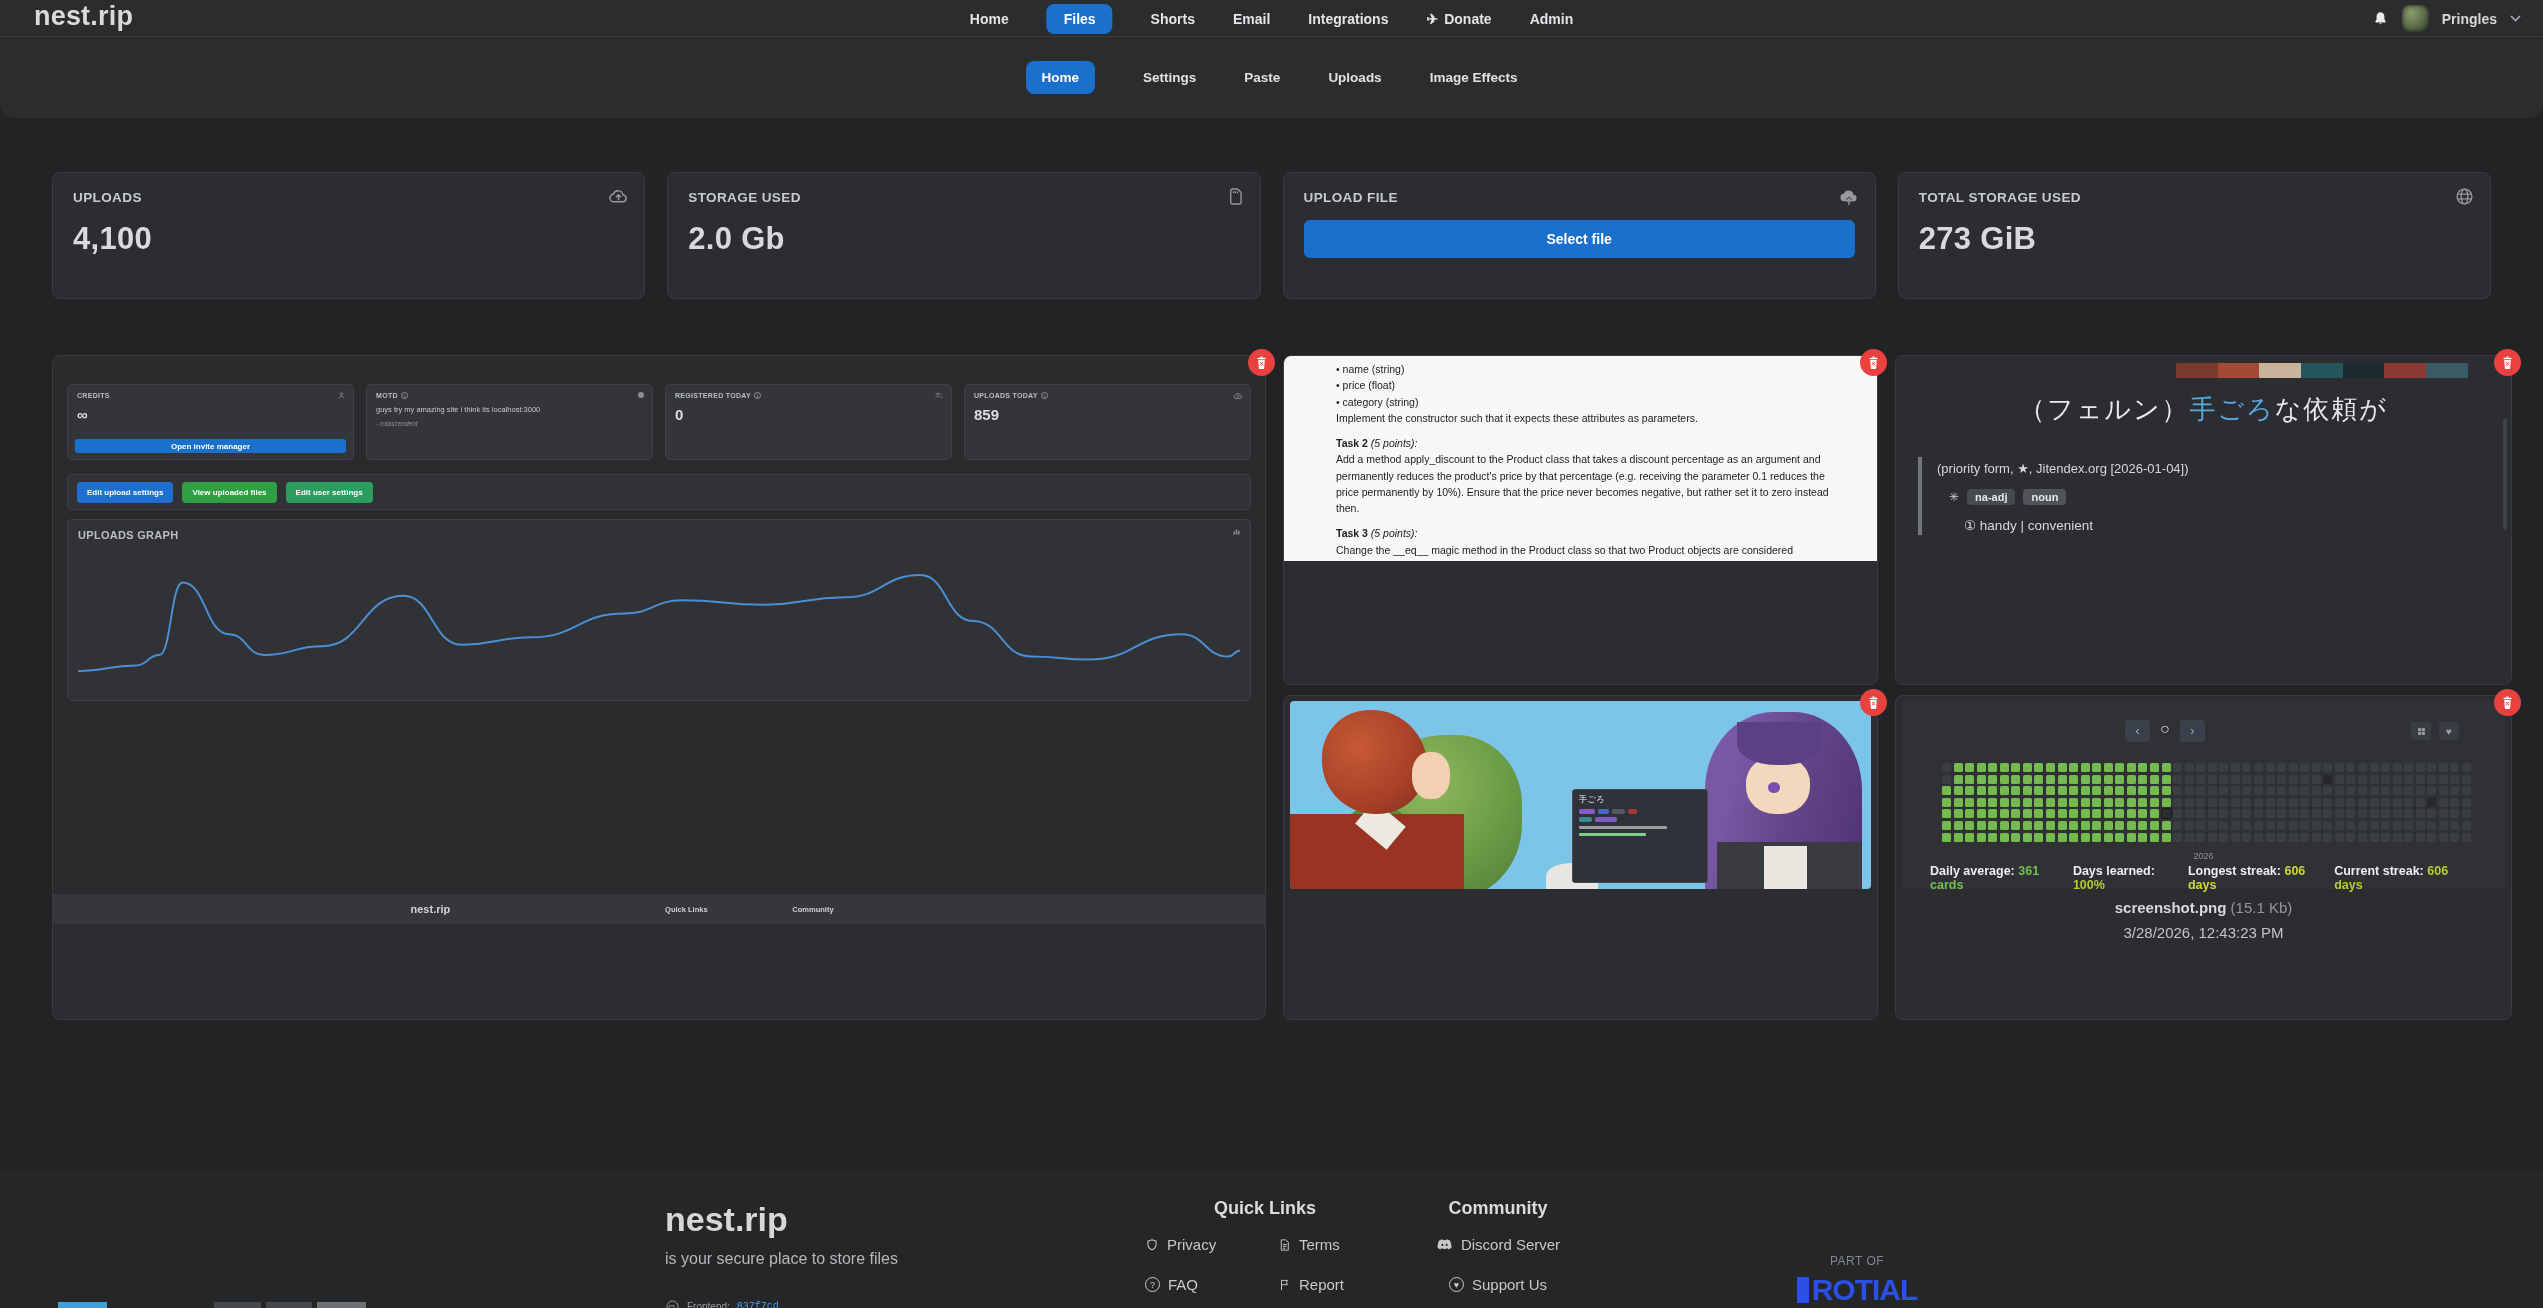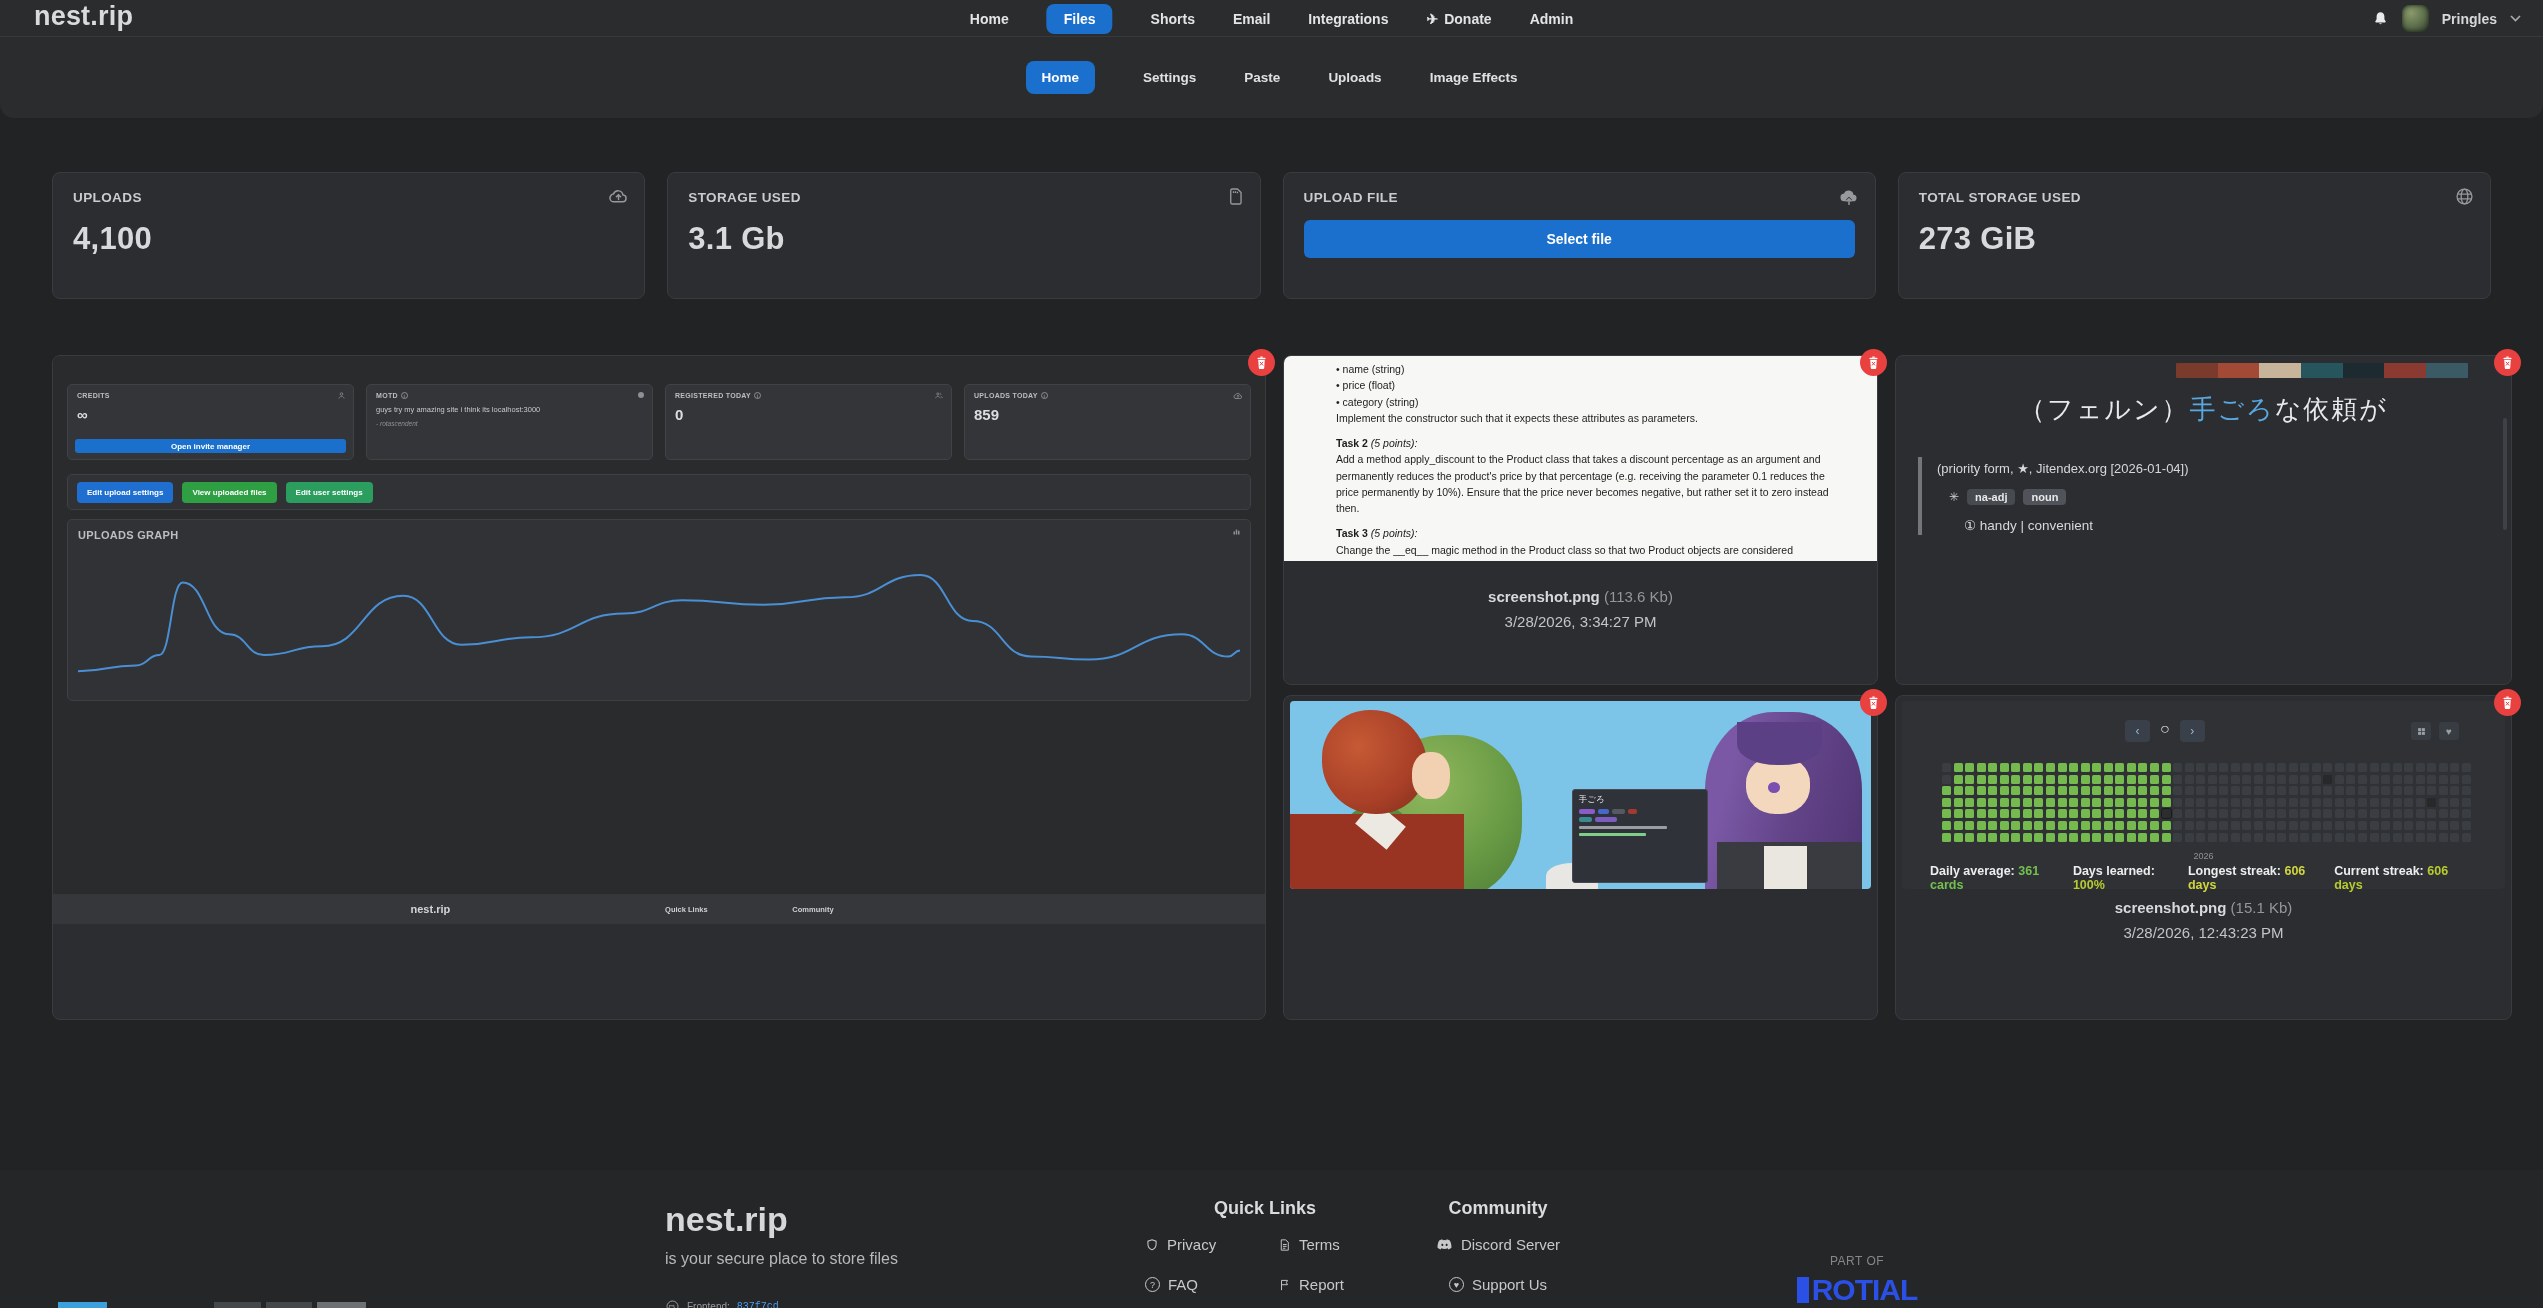--- a/index.html
+++ b/index.html
@@ -214,21 +214,21 @@
     <div class="svalue">4,100</div>
   </div>
   <div class="scard">
     <div class="slabel">STORAGE USED</div>
     <span class="sicon">
       <svg width="19" height="21" viewBox="0 0 24 24" fill="none" stroke="currentColor" stroke-width="1.7" stroke-linejoin="round">
           <path d="M8 2.5h6.5L19 7v12.5a2 2 0 0 1-2 2H8a2 2 0 0 1-2-2v-15a2 2 0 0 1 2-2z"></path>
           <path d="M9.5 5.5v2M12 5.5v2M14.5 6v2"></path>
         </svg>
     </span>
-    <div class="svalue">3.1 Gb</div>
+    <div class="svalue">2.0 Gb</div>
   </div>
   <div class="scard">
     <div class="slabel">UPLOAD FILE</div>
     <span class="sicon">
       <svg width="22" height="21" viewBox="0 0 24 24" fill="none" stroke="currentColor" stroke-width="1.7" stroke-linecap="round" stroke-linejoin="round">
           <path d="M7 17.5h9.5a3.8 3.8 0 0 0 .6-7.6A5.6 5.6 0 0 0 6.3 8.7 4.3 4.3 0 0 0 7 17.5z" fill="#97999c" stroke="none"></path>
           <path d="M12 20v-6M9.6 16 12 13.6 14.4 16" stroke="#2b2d30" stroke-width="2"></path>
           <path d="M12 21v-6M9.6 17 12 14.6 14.4 17"></path>
         </svg>
     </span>
@@ -353,25 +353,20 @@
     <div class="thumb-doc">
       <span class="doc-b">name (string)</span>
       <span class="doc-b">price (float)</span>
       <span class="doc-b">category (string)</span>
       <p class="doc-p">Implement the constructor such that it expects these attributes as parameters.</p>
       <div class="doc-h"><b>Task 2</b><i> (5 points):</i></div>
       <p class="doc-p">Add a method apply_discount to the Product class that takes a discount percentage as an argument and permanently reduces the product's price by that percentage (e.g. receiving the parameter 0.1 reduces the price permanently by 10%). Ensure that the price never becomes negative, but rather set it to zero instead then.</p>
       <div class="doc-h"><b>Task 3</b><i> (5 points):</i></div>
       <p class="doc-p">Change the __eq__ magic method in the Product class so that two Product objects are considered</p>
     </div>
-    <div class="caption cap-r1">
-      <span class="fname">screenshot.png</span>
-      <span class="fsize">(113.6 Kb)</span>
-      <div class="fdate">3/28/2026, 3:34:27 PM</div>
-    </div>
   </article>
 
   <article class="fcard" style="grid-column:3;grid-row:1;">
     <button class="delbtn">
       <svg width="13" height="14" viewBox="0 0 24 25">
           <g fill="#fff">
             <rect x="4.5" y="2.6" width="15" height="2.8" rx="1.4"></rect>
             <rect x="9.5" y="0.4" width="5" height="2.4" rx="1.2"></rect>
             <path d="M6 7h12l-1 14.6a1.9 1.9 0 0 1-1.9 1.8H8.9A1.9 1.9 0 0 1 7 21.6z"></path>
           </g>

